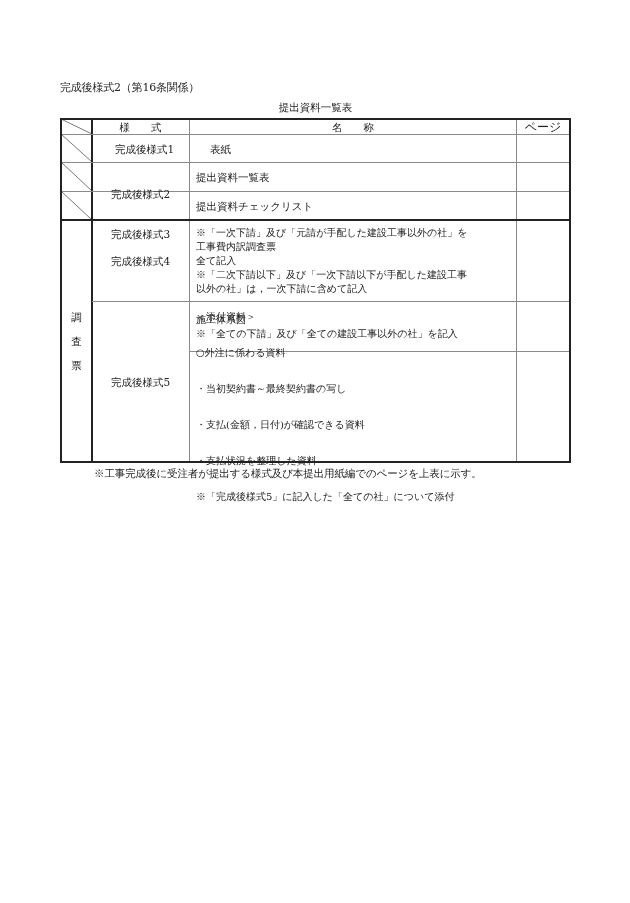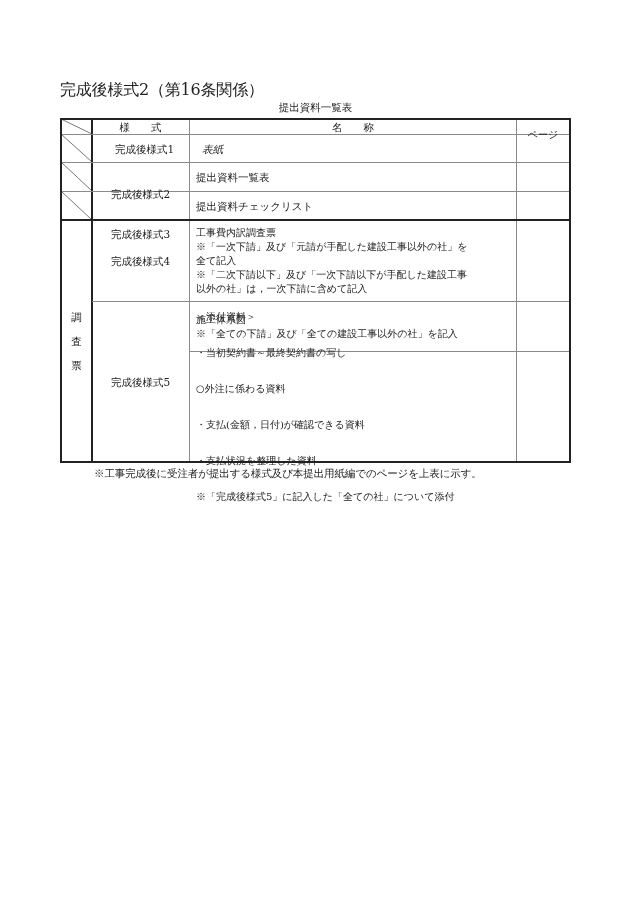--- a/index.html
+++ b/index.html
@@ -1,19 +1,19 @@
 <!DOCTYPE html>
 <html><head>
 <meta charset="utf-8">
 <style>
   html, body { margin: 0; padding: 0; background: #ffffff; }
   body { width: 630px; height: 903px; position: relative; overflow: hidden;
          font-family: "DejaVu Serif", "Liberation Serif", serif; color: #222; }
   .abs { position: absolute; }
-  .form-title { left: 60px; top: 80px; font-size: 16px; letter-spacing: -0.2px; }
+  .form-title { left: 60px; top: 80px; font-size: 11px; letter-spacing: -0.2px; }
   .doc-title { left: 60px; width: 511px; top: 101px; font-size: 10.5px; text-align: center; }
   .footnote { left: 94px; top: 467px; font-size: 10.5px; letter-spacing: -0.1px; text-align: right; }
 
   .tbl { left: 60px; top: 118px; width: 511px; height: 308px; }
   .frame { position:absolute; left:0; top:0; width:511px; height:345px; border:2px solid #222; box-sizing:border-box; }
   .hline, .vline { position:absolute; background:#8a8a8a; }
   .hline { height:1px; }
   .vline { width:1px; }
   .thick { background:#222; }
 
@@ -49,61 +49,61 @@
   <div class="hline" style="left:0; top:44px; width:511px;"></div>
   <div class="hline" style="left:0; top:73px; width:511px;"></div>
   <div class="hline thick" style="left:0; top:101px; width:511px; height:2px;"></div>
   <div class="hline" style="left:32px; top:183px; width:479px;"></div>
   <div class="hline" style="left:129px; top:233px; width:382px;"></div>
 
   <div class="frame"></div>
 
   <div class="cell center" style="left:32px; top:1px; width:97px; height:15px;">様　　式</div>
   <div class="cell center" style="left:130px; top:1px; width:326px; height:15px;">名　　称</div>
-  <div class="cell center" style="left:457px; top:1px; width:52px; height:15px; font-size:10px;margin-top:8px;">ページ</div>
+  <div class="cell center" style="left:457px; top:1px; width:52px; height:15px; font-size:12px;">ページ</div>
 
   <div class="cell center" style="left:32px; top:17px; width:97px; height:27px;padding-left:8px;">完成後様式1</div>
-  <div class="cell left" style="left:136px; top:17px; width:326px; height:27px;font-style:italic;">表紙</div>
+  <div class="cell left" style="left:144px; top:17px; width:326px; height:27px;">表紙</div>
   <div class="cell" style="left:457px; top:17px; width:52px; height:27px;"></div>
 
   <div class="cell center" style="left:32px; top:62px; width:97px; height:28px;">完成後様式2</div>
   <div class="cell left" style="left:130px; top:45px; width:326px; height:28px;">提出資料一覧表</div>
   <div class="cell" style="left:457px; top:45px; width:52px; height:28px;"></div>
 
   <div class="cell center" style="left:32px; top:86px; width:97px; height:27px;margin-top:16px;">完成後様式3</div>
   <div class="cell left" style="left:130px; top:74px; width:326px; height:27px;">提出資料チェックリスト</div>
   <div class="cell" style="left:457px; top:74px; width:52px; height:27px;"></div>
 
   <div class="cell vertical" style="left:2px; top:103px; width:29px; height:240px;">
     <span>調</span>
     <span>査</span>
     <span>票</span>
   </div>
 
   <div class="cell center" style="left:32px; top:103px; width:97px; height:80px;text-align:right;">完成後様式4</div>
   <div class="cell multi" style="left:130px; top:103px; width:326px; height:80px; font-size:10px;">
+    <span>※「一次下請」及び「元請が手配した建設工事以外の社」を</span>
     <span>工事費内訳調査票</span>
-    <span>※「一次下請」及び「元請が手配した建設工事以外の社」を</span>
     <span>全て記入</span>
     <span>※「二次下請以下」及び「一次下請以下が手配した建設工事</span>
     <span>以外の社」は，一次下請に含めて記入</span>
   </div>
   <div class="cell" style="left:457px; top:103px; width:52px; height:80px;"></div>
 
   <div class="cell center" style="left:32px; top:184px; width:97px; height:159px;">完成後様式5</div>
   <div class="cell multi" style="left:130px; top:184px; width:326px; height:49px; font-size:10px;">
     <span>施工体系図</span>
     <span>※「全ての下請」及び「全ての建設工事以外の社」を記入</span>
   </div>
   <div class="cell" style="left:457px; top:184px; width:52px; height:49px;"></div>
 
   <div class="cell multi" style="left:130px; top:234px; width:326px; height:109px; font-size:10px;gap:22px;">
     <span>＜添付資料＞</span>
+    <span>○外注に係わる資料</span>
     <span>・当初契約書～最終契約書の写し</span>
-    <span>○外注に係わる資料</span>
     <span>・支払(金額，日付)が確認できる資料</span>
     <span>・支払状況を整理した資料</span>
     <span>※「完成後様式5」に記入した「全ての社」について添付</span>
   </div>
   <div class="cell" style="left:457px; top:234px; width:52px; height:109px;"></div>
 </div>
 
 <div class="abs footnote">※工事完成後に受注者が提出する様式及び本提出用紙編でのページを上表に示す。</div>
 
 </body></html>

